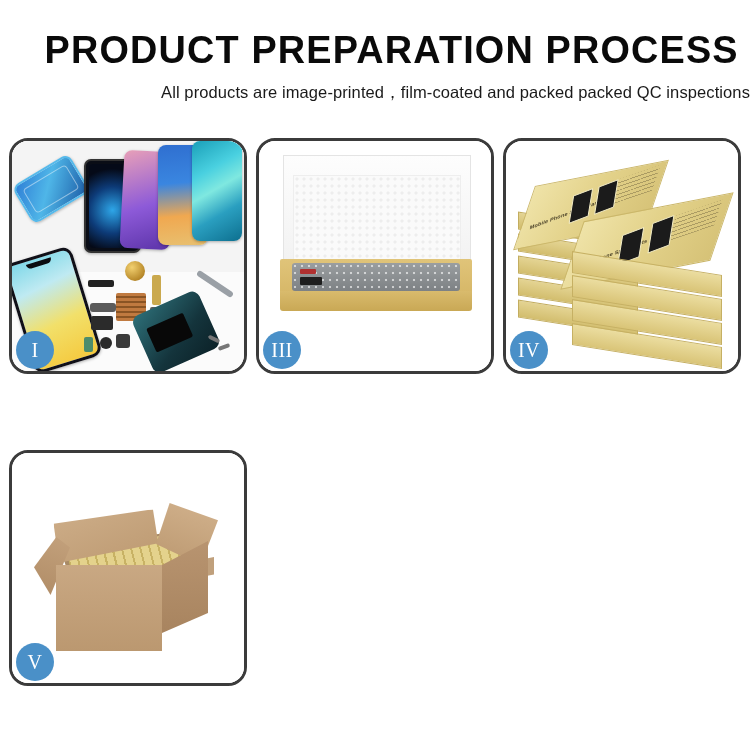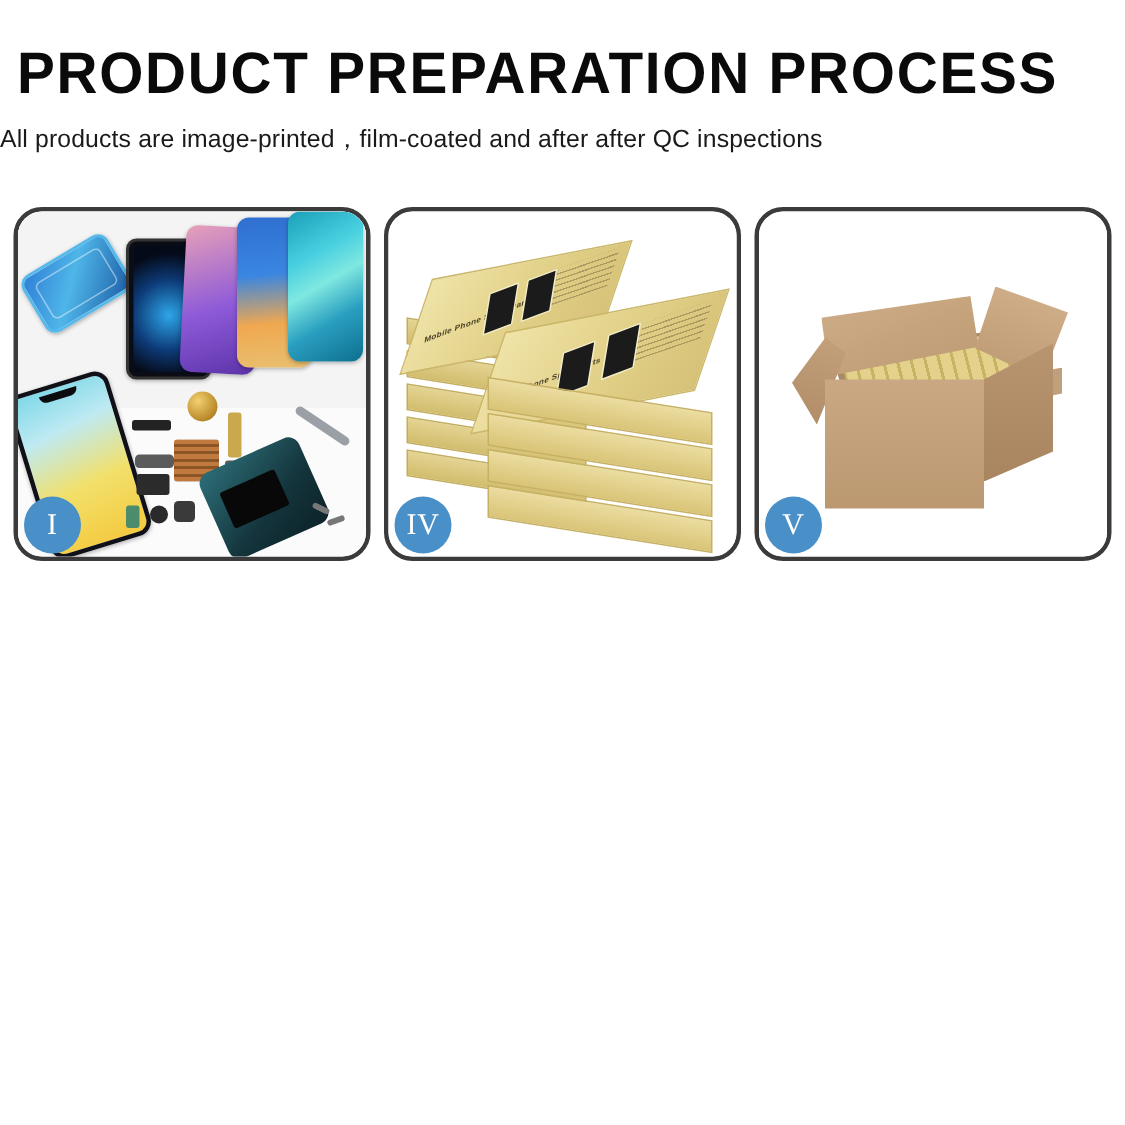--- a/index.html
+++ b/index.html
@@ -4,21 +4,21 @@
 <style>
   html,body{margin:0;padding:0;}
   body{
     width:750px;height:750px;background:#ffffff;
     font-family:"Liberation Sans","DejaVu Sans",sans-serif;
     overflow:hidden;position:relative;
   }
   .page{width:750px;height:750px;position:relative;background:#fff;}
 
   
-  .header{padding-top:30px;text-align:left;}
+  .header{padding-top:30px;text-align:right;}
   .title{
     font-size:39px;font-weight:700;color:#0a0a0a;
     letter-spacing:1.2px;line-height:1.05;
     transform:scaleX(.97);transform-origin:center;
     white-space:nowrap;
   }
   .subtitle{
     margin-top:11px;font-size:16.5px;color:#1a1a1a;font-weight:400;
     letter-spacing:.1px;white-space:nowrap;
   }
@@ -184,21 +184,21 @@
   .wrap{position:absolute;left:150px;top:22px;width:62px;height:26px;
     background:linear-gradient(120deg,rgba(225,232,235,.9),rgba(245,248,250,.6));border-radius:3px;}
 </style>
 </head>
 <body>
 
 <div class="page">
 
   <div class="header">
     <div class="title">PRODUCT PREPARATION PROCESS</div>
-    <div class="subtitle">All products are image-printed，film-coated and after after QC inspections</div>
+    <div class="subtitle">All products are image-printed，film-coated and packed packed QC inspections</div>
   </div>
 
   <div class="grid">
 
     <div class="panel">
       <div class="panel-inner p1">
         <div class="band"></div>
         <div class="ph a"></div>
         <div class="ph b">
             <span class="notch"></span>
@@ -221,20 +221,33 @@
         <div class="part capC"></div>
         <div class="part back"></div>
         <div class="part tool"></div>
         <div class="part screwA"></div>
         <div class="part screwB"></div>
       </div>
       <div class="badge">I</div>
     </div>
 
 
+    <div class="panel">
+      <div class="panel-inner p3">
+        <div class="lid"></div>
+        <div class="foam"></div>
+        <div class="tray"></div>
+        <div class="scr3">
+          <span class="lbl"></span>
+          <span class="lbl2"></span>
+        </div>
+        <div class="tray-front"></div>
+      </div>
+      <div class="badge">III</div>
+    </div>
 
     <div class="panel">
       <div class="panel-inner p4">
         <div class="stack">
 
           <div class="gbox gside" style="left:4px;top:62px;width:118px;height:16px;transform:skewY(9deg);"></div>
           <div class="gbox gside" style="left:4px;top:84px;width:118px;height:16px;transform:skewY(9deg);"></div>
           <div class="gbox gside" style="left:4px;top:106px;width:118px;height:16px;transform:skewY(9deg);"></div>
           <div class="gbox gside" style="left:4px;top:128px;width:118px;height:16px;transform:skewY(9deg);"></div>
           <div class="gbox gside" style="left:4px;top:150px;width:118px;height:16px;transform:skewY(9deg);"></div>

